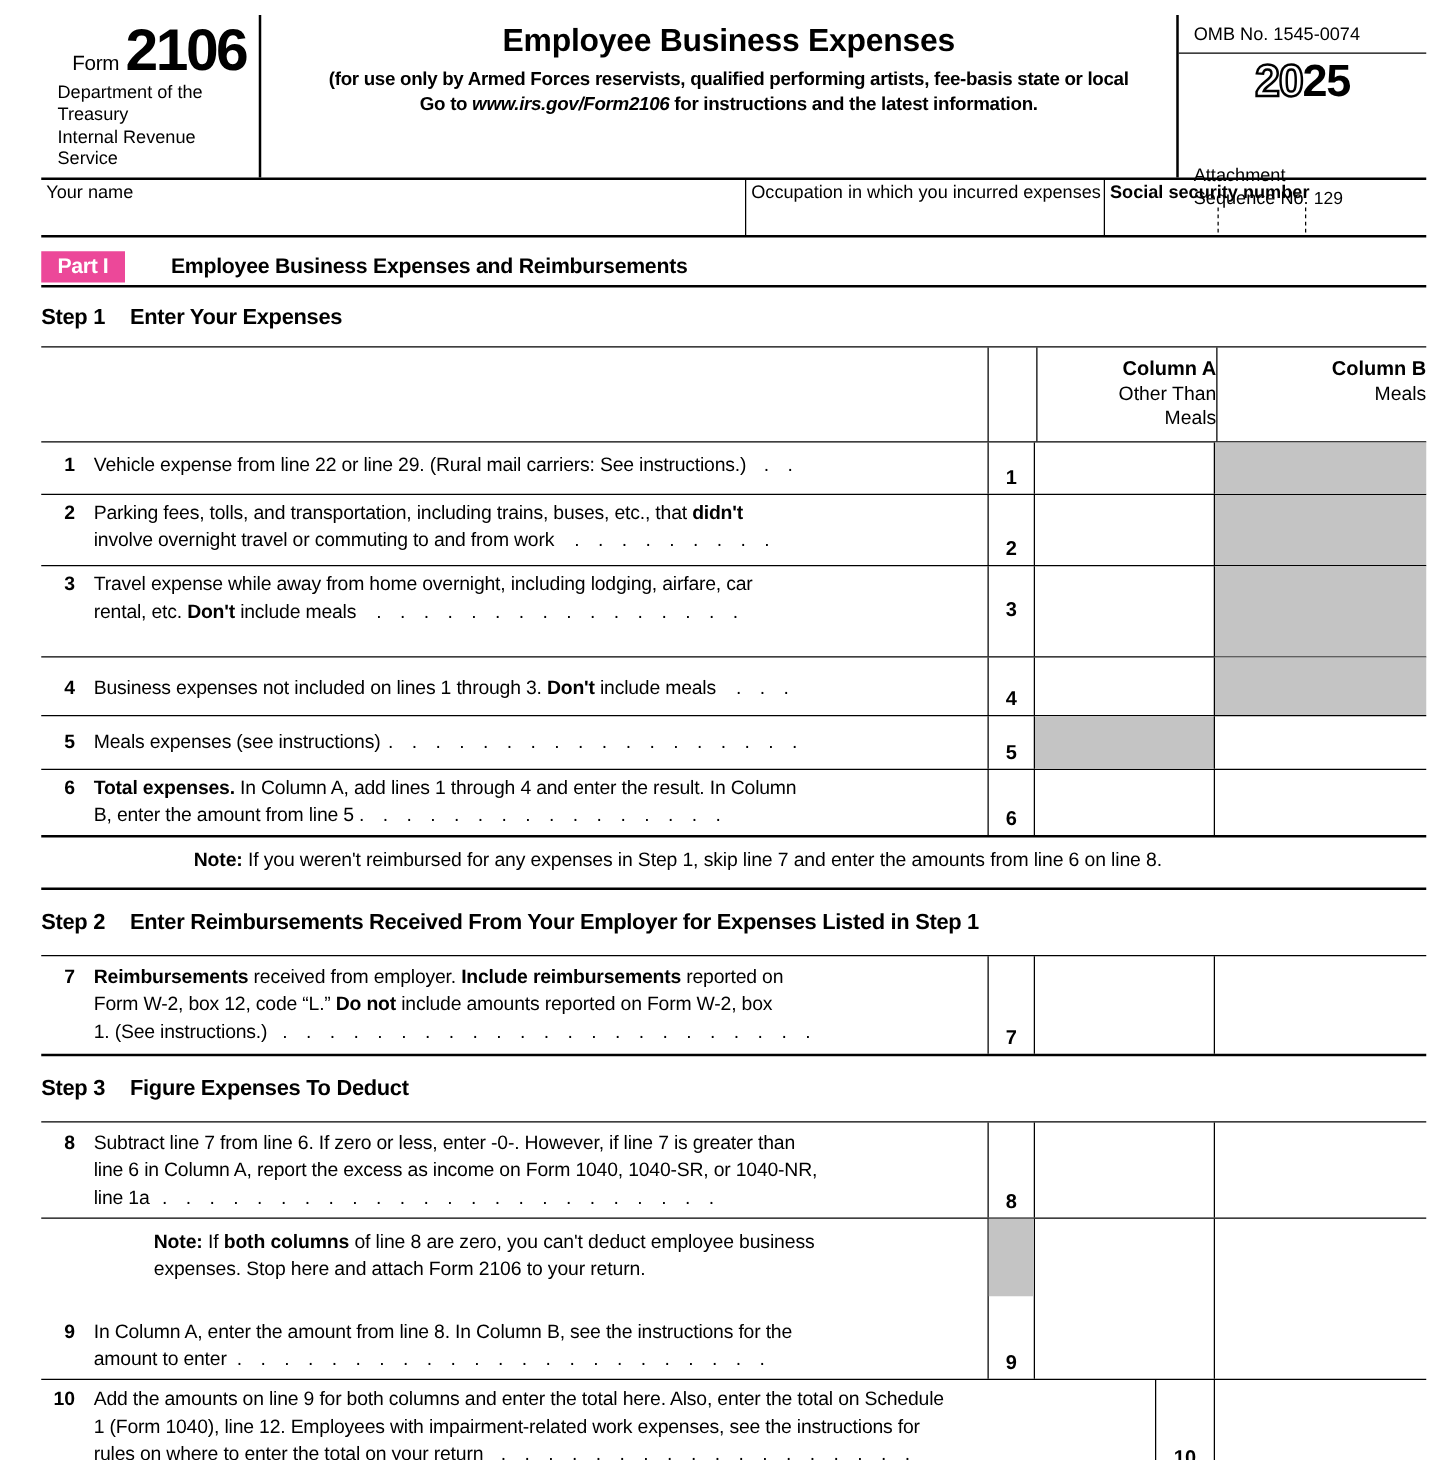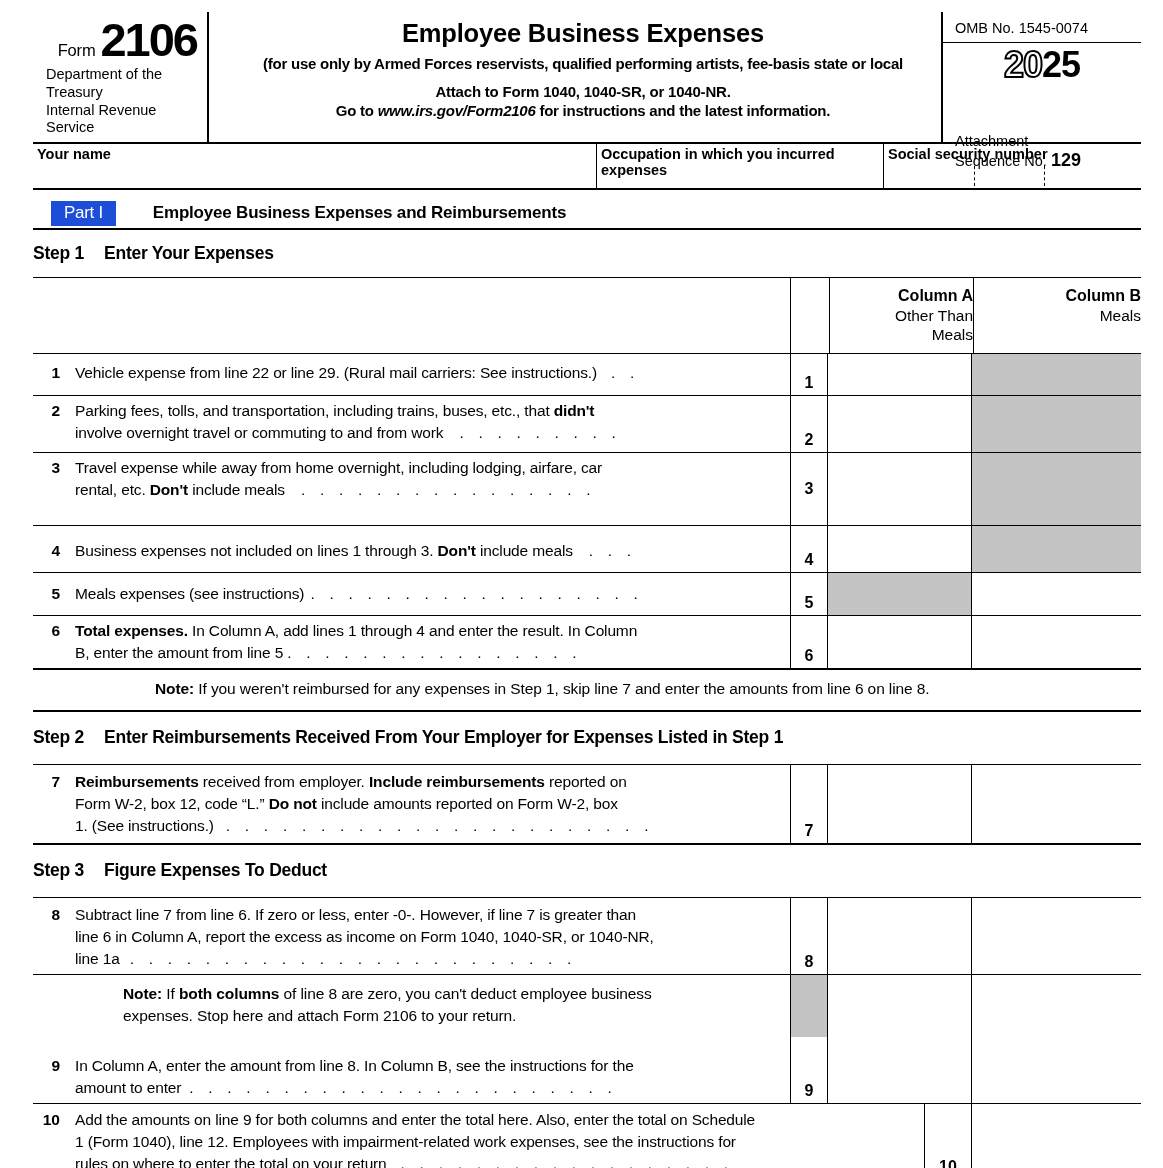--- a/index.html
+++ b/index.html
@@ -130,63 +130,61 @@
     text-stroke: 2px #000;
   }
   .attach {
     font-size: 14.5px;
     line-height: 1.18;
     padding-left: 12px;
     padding-top: 6px;
     margin-top: 44px;
   }
   .attach .seqnum {
-    font-size: 18px;
-    font-weight: bold;
+    font-size: 14px;
+    font-weight: normal;
   }
 
   
   .namerow {
     display: flex;
     height: 44px;
     border-bottom: 2.5px solid #000;
   }
   .nr-cell {
     position: relative;
     box-sizing: border-box;
     padding: 2px 0 0 4px;
     font-size: 14.5px;
-    font-weight: bold;
   }
   .nr-name  { flex: 0 0 564px; border-right: 1.3px solid #000; }
   .nr-occ   { flex: 0 0 287px; border-right: 1.3px solid #000; }
   .nr-ssn   { flex: 1 1 auto; font-weight: bold; }
   .ssn-dash {
     position: absolute;
     top: 22px;
     bottom: 2px;
     width: 0;
     border-left: 1.4px dashed #000;
   }
 
   
   .partbar {
     display: flex;
     align-items: center;
     height: 30px;
     margin-top: 8px;
   }
   .part-tag {
-    background: #1d4ed8;
+    background: #ec4899;
     color: #fff;
     font-size: 17px;
-    font-weight: normal;
+    font-weight: bold;
     padding: 2px 13px 3px 13px;
     letter-spacing: -0.3px;
-    margin-left: 18px;
   }
   .part-title {
     font-size: 17px;
     font-weight: bold;
     margin-left: 37px;
     letter-spacing: -0.2px;
   }
   .rule-thick { border-top: 2.5px solid #000; height: 0; }
   .rule-thin  { border-top: 1.3px solid #000; height: 0; }
 
@@ -321,21 +319,20 @@
           <div>Department of the Treasury</div>
           <div>Internal Revenue Service</div>
         </div>
       </div>
 
       <div class="hdr-mid">
         <div class="title-main">Employee Business Expenses</div>
         <div class="title-sub">
           <div>(for use only by Armed Forces reservists, qualified performing artists, fee-basis state or local</div>
         </div>
-        <div class="title-attach">Attach to Form 1040, 1040-SR, or 1040-NR.</div>
         <div class="title-goto"><span>Go to </span><i>www.irs.gov/Form2106</i><span> for instructions and the latest information.</span></div>
       </div>
 
       <div class="hdr-right">
         <div class="omb">OMB No. 1545-0074</div>
         <div class="yearblk">
           <span class="yr yr-hollow">20</span><span class="yr">25</span>
         </div>
         <div class="attach">
           <div>Attachment</div>

